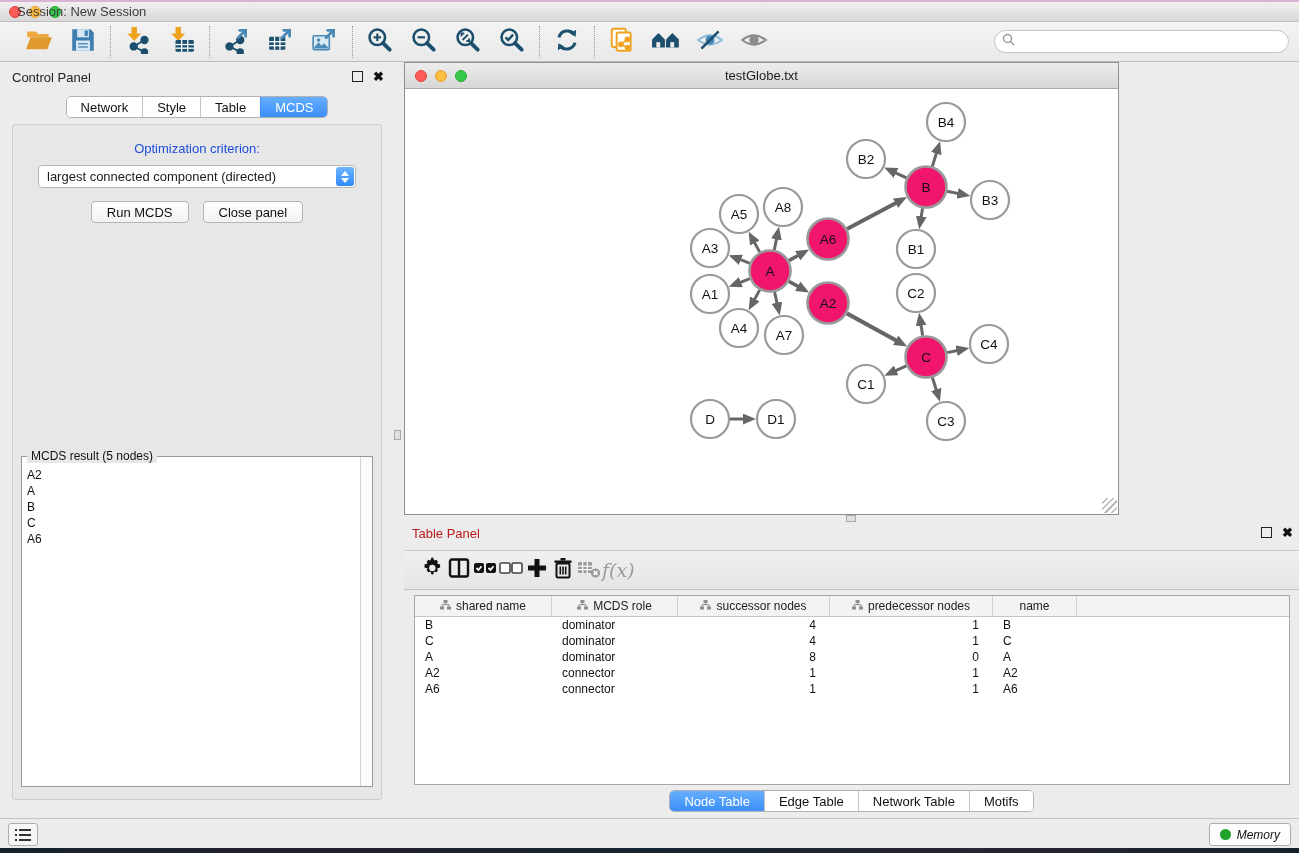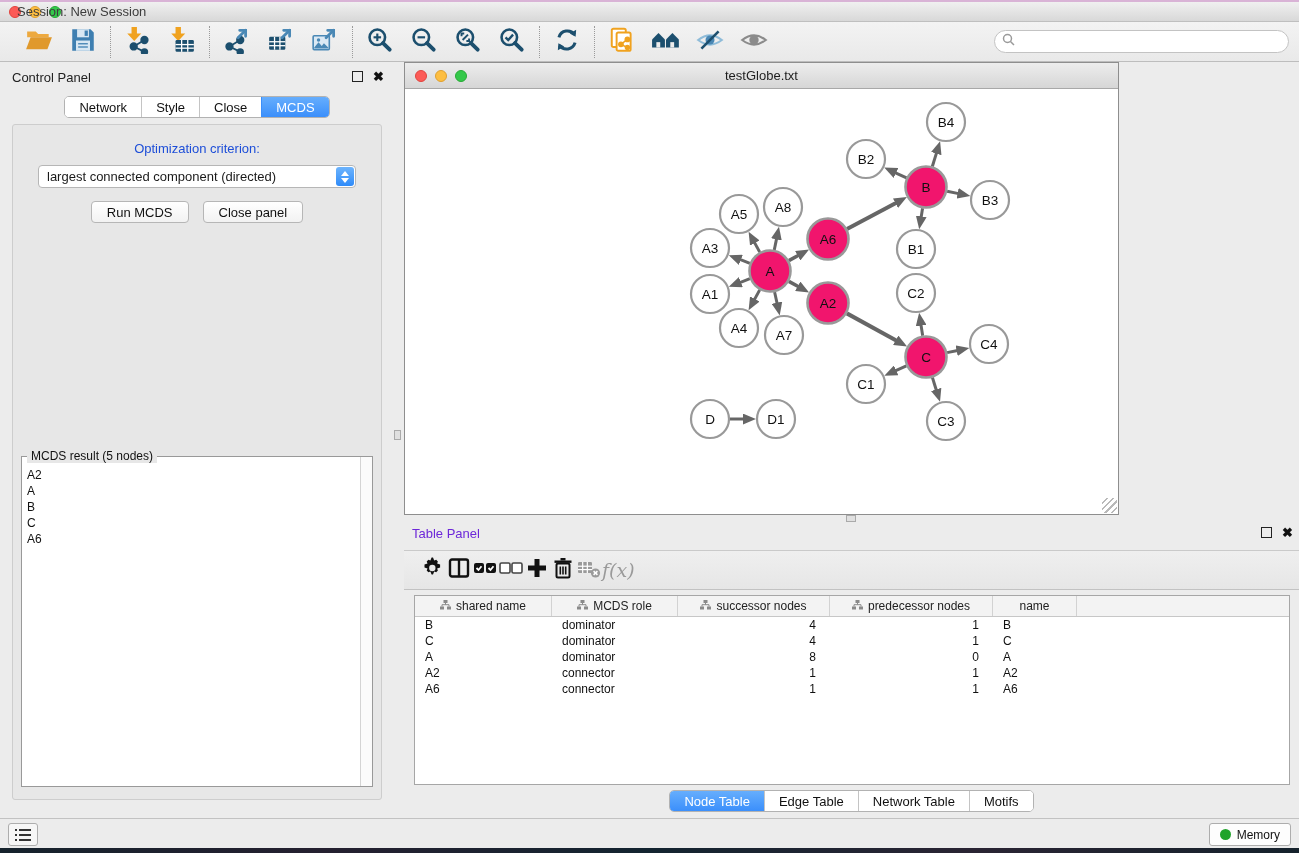--- a/index.html
+++ b/index.html
@@ -80,21 +80,21 @@
     border-bottom:1px solid #a8a8a8; display:flex; align-items:center; }
   .net-titlebar .traffic { margin-left:10px; }
   .net-titlebar .title { position:absolute; left:0; right:0; text-align:center; font-size:13px; color:#1d1d1d; }
   .net-canvas { position:absolute; left:0; right:0; top:27px; bottom:0; background:#fff; overflow:hidden; }
   .resize-grip { position:absolute; right:1px; bottom:1px; width:15px; height:15px;
     background:repeating-linear-gradient(135deg, transparent 0 3px, #b9b9b9 3px 4.5px); }
 
   
   .table-panel { position:absolute; left:404px; top:522px; width:895px; height:292px; }
   .tp-header { position:relative; height:24px; }
-  .tp-header .tp-title { position:absolute; left:8px; top:4px; font-size:13px; color:#6d28d9; }
+  .tp-header .tp-title { position:absolute; left:8px; top:4px; font-size:13px; color:#b91c1c; }
   .tp-toolbar { position:absolute; left:0; right:0; top:28px; height:40px;
     background:linear-gradient(#efefef,#e6e6e6); border-top:1px solid #cacaca; border-bottom:1px solid #c2c2c2;
     display:flex; align-items:center; padding-left:16px; }
   .tp-btn { width:26px; height:26px; display:flex; align-items:center; justify-content:center; }
   .fx-label { font-family:"DejaVu Serif", serif; font-style:italic; font-size:19px; color:#9a9a9a; }
 
   .data-table { position:absolute; left:10px; right:9px; top:73px; height:190px;
     background:#fff; border:1px solid #a6a6a6; overflow:hidden; }
   .dt-headrow { display:flex; height:21px; background:#f3f3f3; border-bottom:1px solid #c7c7c7; }
   .dt-th { display:flex; align-items:center; justify-content:center; gap:5px;
@@ -107,21 +107,21 @@
   .tp-tabs-row { position:absolute; left:0; right:0; top:268px; display:flex; justify-content:center; }
 
   
   .statusbar { position:absolute; left:0; top:818px; width:100%; height:30px;
     background:#ececec; border-top:1px solid #c2c2c2; }
   .list-btn { position:absolute; left:8px; top:4px; width:30px; height:23px;
     background:#f6f6f6; border:1px solid #adadad; border-radius:3px;
     display:flex; align-items:center; justify-content:center; }
   .memory-btn { position:absolute; right:8px; top:4px; height:23px; padding:0 10px;
     background:#fdfdfd; border:1px solid #adadad; border-radius:3px;
-    display:flex; align-items:center; gap:6px; font-size:12px; color:#111; }
+    display:flex; align-items:center; gap:6px; font-size:12px; color:#111;font-style:italic; }
   .mem-dot { width:11px; height:11px; border-radius:50%; background:#1fa32a; }
   .bottom-dark { position:absolute; left:0; top:848px; width:100%; height:5px;
     background:linear-gradient(90deg,#15222c,#252030,#132430,#2a2433,#15222c); }
 </style>
 </head>
 <body>
 
 <div class="top-accent"></div>
 
 <div class="titlebar">
@@ -332,21 +332,21 @@
     <span class="cp-title">Control Panel</span>
     <span class="panel-btns">
       <span class="float-box"></span>
       <span class="close-x">✖</span>
     </span>
   </div>
   <div class="cp-tabs-row">
     <div class="seg-tabs" id="cp-tabs">
         <div class="seg-tab">Network</div>
         <div class="seg-tab">Style</div>
-        <div class="seg-tab">Close</div>
+        <div class="seg-tab">Table</div>
         <div class="seg-tab active">MCDS</div>
       </div>
   </div>
   <div class="cp-body">
     <div class="opt-label">Optimization criterion:</div>
     <div class="dropdown">
       <div class="dd-value">largest connected component (directed)</div>
       <div class="dd-stepper">
           <i class="up"></i>
           <i class="down"></i>

